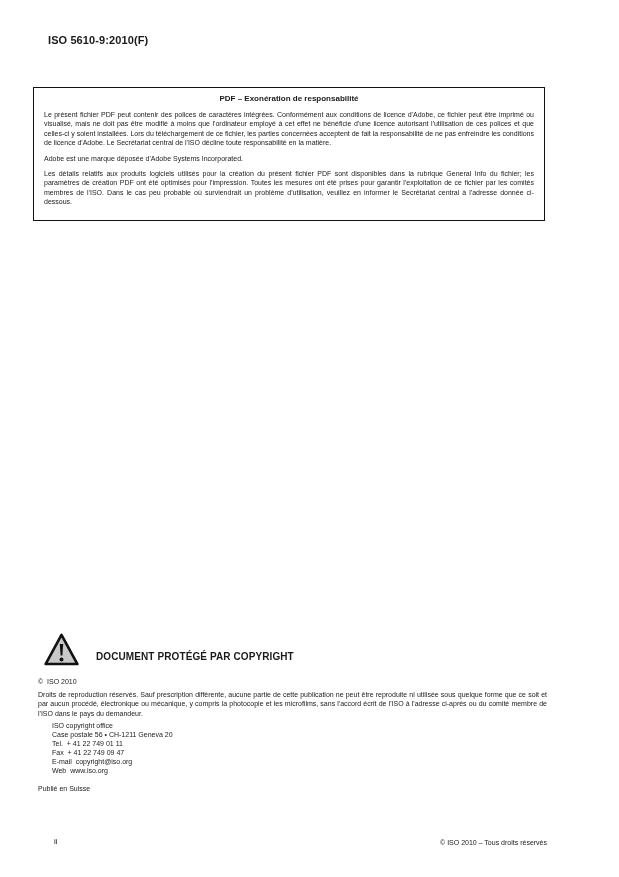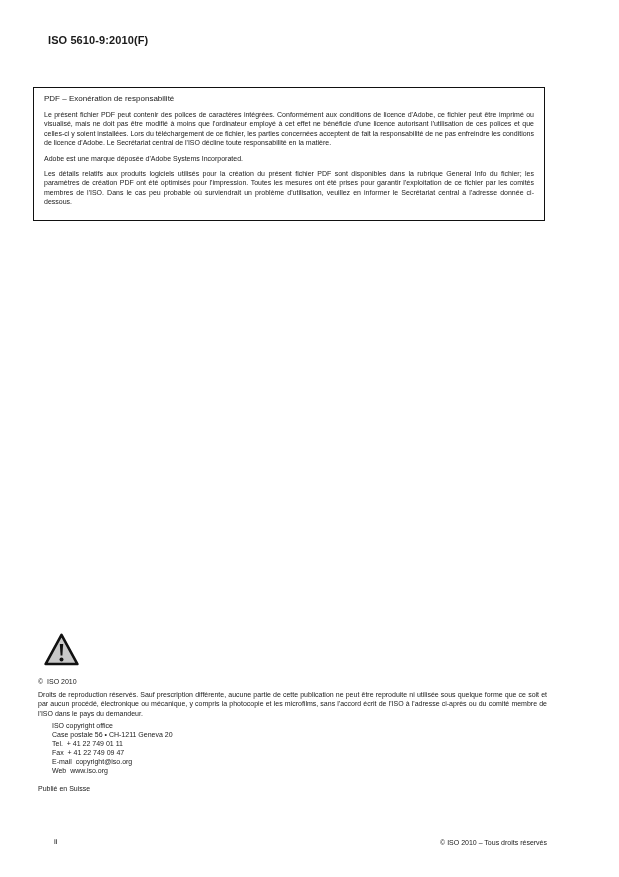--- a/index.html
+++ b/index.html
@@ -22,22 +22,22 @@
     padding-left: 10px;
   }
   .disclaimer-box {
     position: absolute;
     left: 33px; top: 87px;
     width: 512px; height: 134px;
     border: 1.4px solid #111111;
     padding: 4px 10px 6px 10px;
   }
   .disclaimer-title {
-    text-align: left;
-    font-weight: normal;
+    text-align: center;
+    font-weight: bold;
     font-size: 8px;
     margin-top: 2px;
     margin-bottom: 7px;
   }
   .disclaimer-box p {
     font-size: 7px;
     line-height: 9.4px;
     text-align: justify;
     margin-bottom: 6px;
   }
@@ -106,20 +106,21 @@
   </div>
 
   <div class="warning-icon">
     <svg viewBox="0 0 100 96" xmlns="http://www.w3.org/2000/svg" aria-hidden="true">
       <path d="M50 7 L93 86 L7 86 Z" fill="#c8c8c8" stroke="#111111" stroke-width="7" stroke-linejoin="round"></path>
       <path d="M45.5 32 L54.5 32 L52.5 63 L47.5 63 Z" fill="#111111"></path>
       <circle cx="50" cy="73.5" r="5.4" fill="#111111"></circle>
     </svg>
   </div>
 
+  <div class="warning-title">DOCUMENT PROTÉGÉ PAR COPYRIGHT</div>
 
   <div class="copyright-line">©  ISO 2010</div>
 
   <p class="copyright-notice">Droits de reproduction réservés. Sauf prescription différente, aucune partie de cette publication ne peut être reproduite ni utilisée sous quelque forme que ce soit et par aucun procédé, électronique ou mécanique, y compris la photocopie et les microfilms, sans l'accord écrit de l'ISO à l'adresse ci-après ou du comité membre de l'ISO dans le pays du demandeur.</p>
 
   <div class="address-block">
     <div>ISO copyright office</div>
     <div>Case postale 56 • CH-1211 Geneva 20</div>
     <div>Tel.  + 41 22 749 01 11</div>
     <div>Fax  + 41 22 749 09 47</div>

